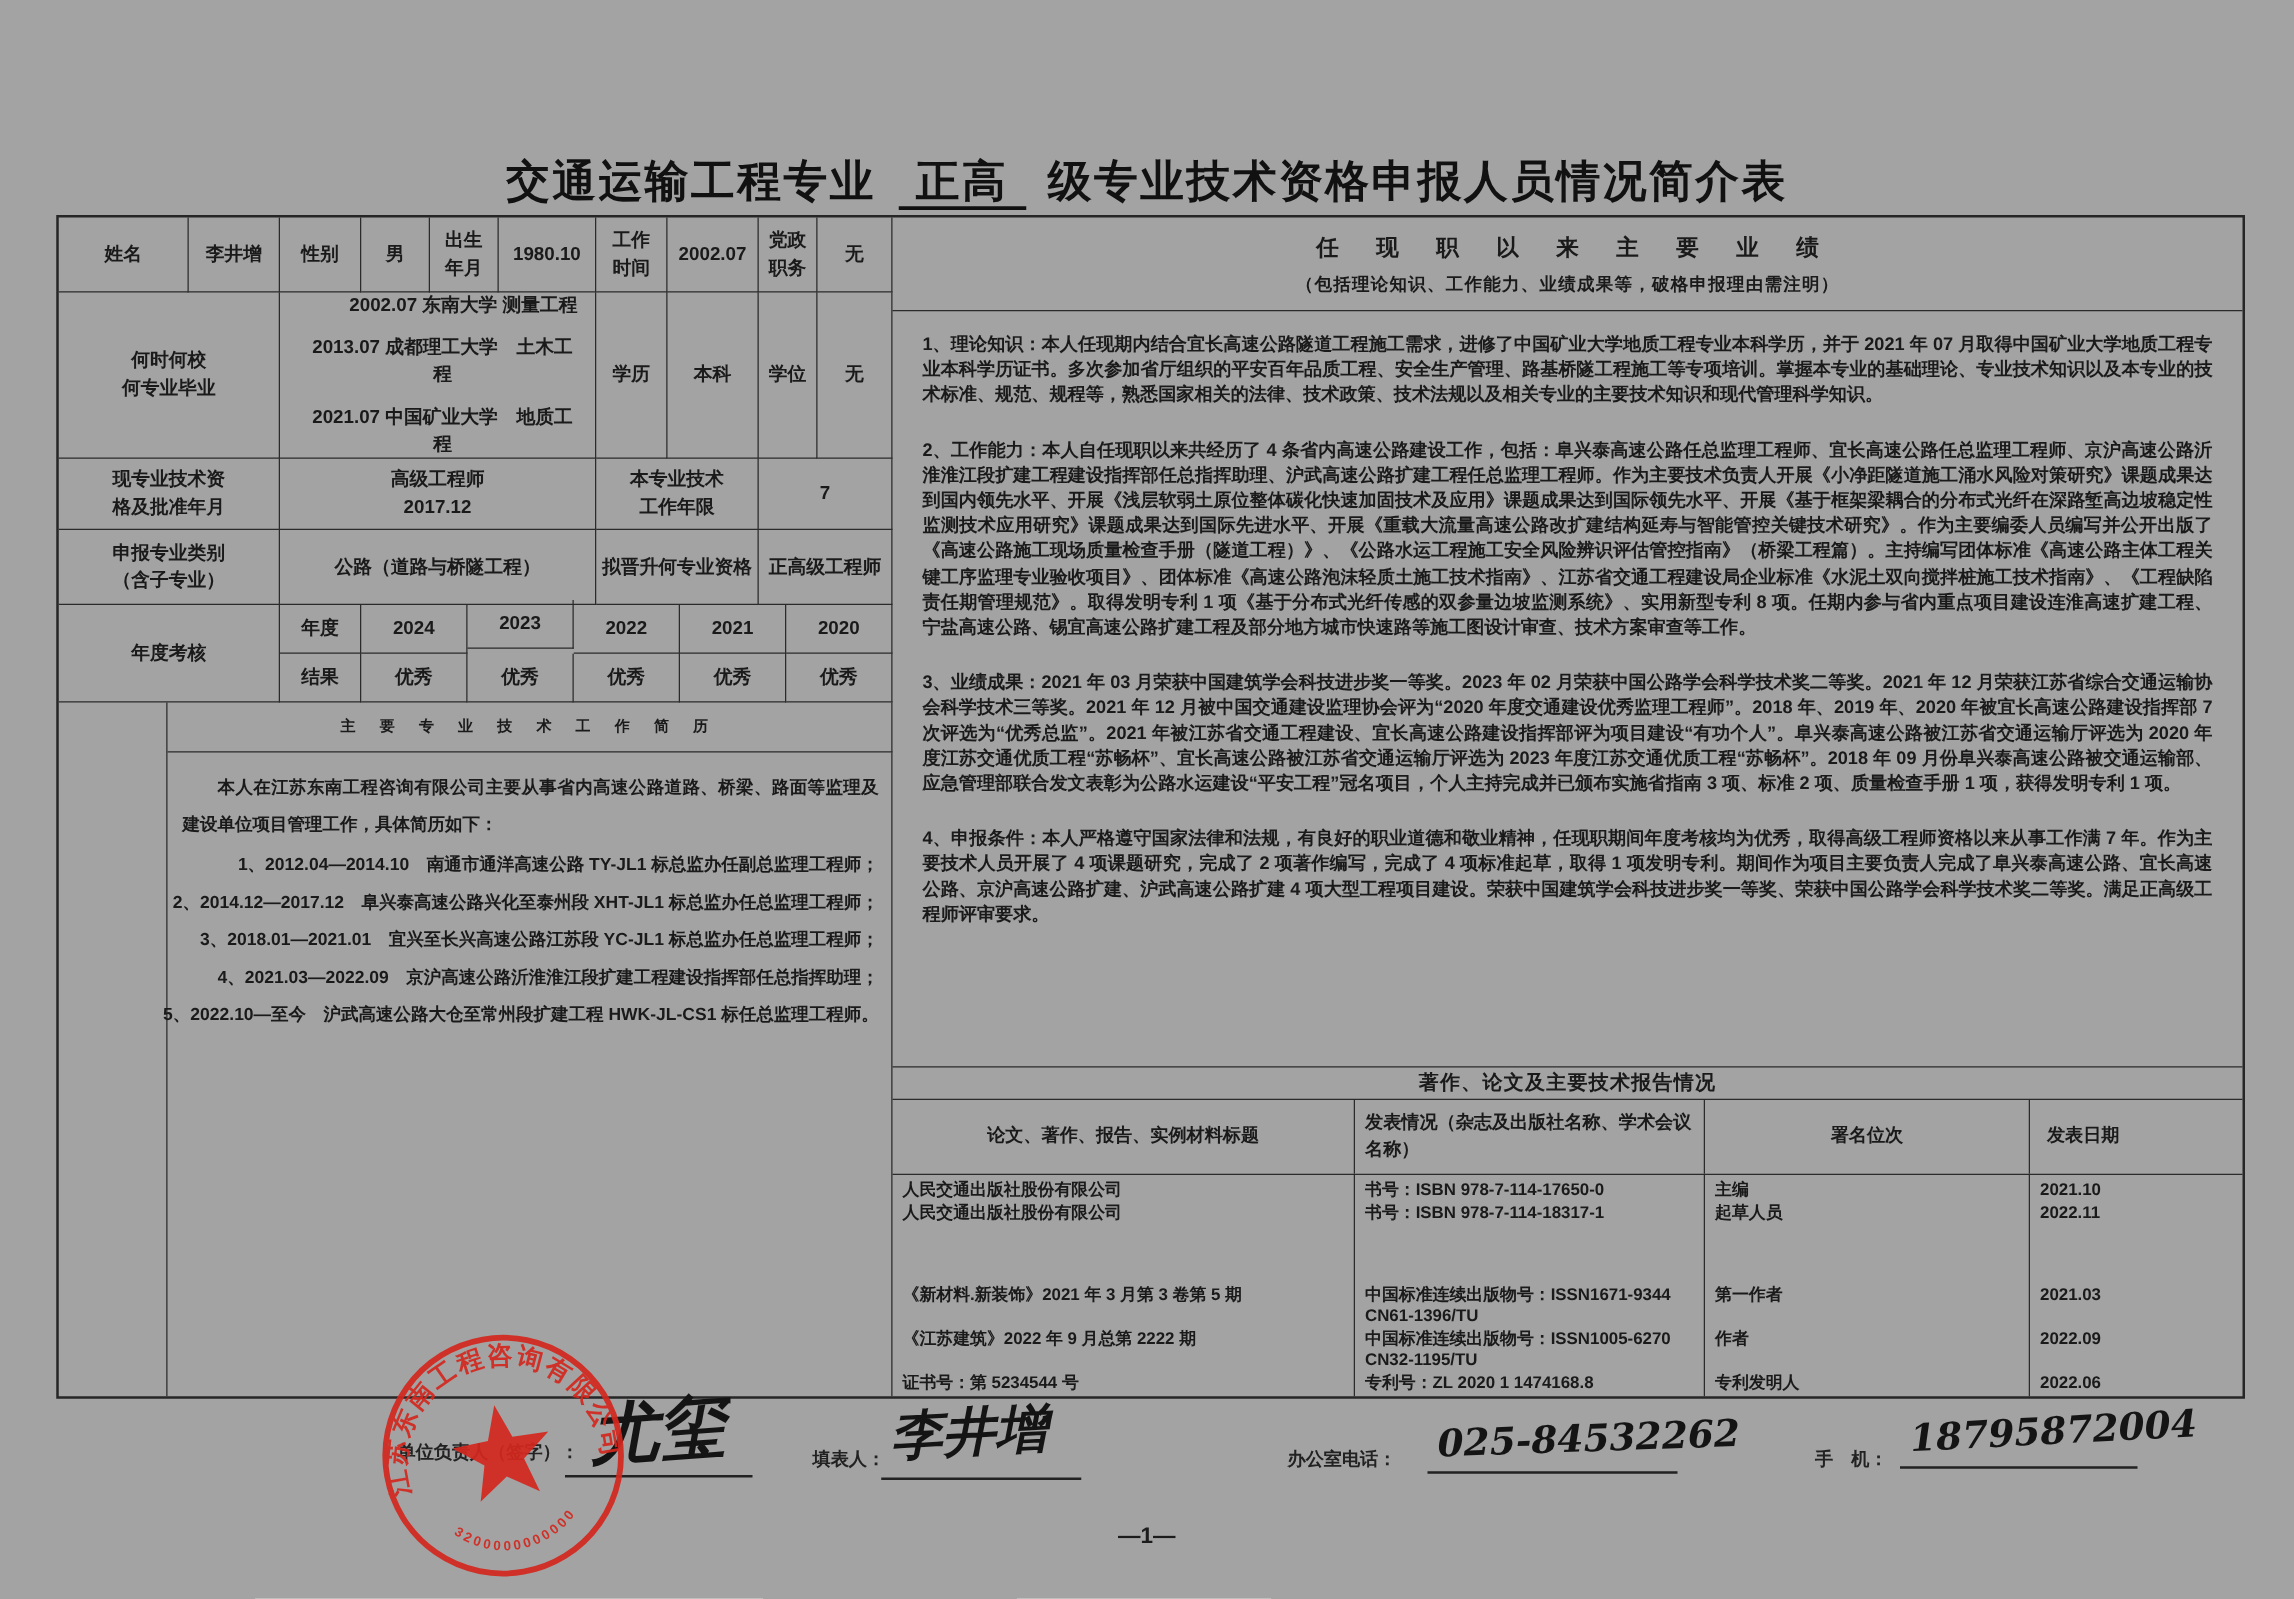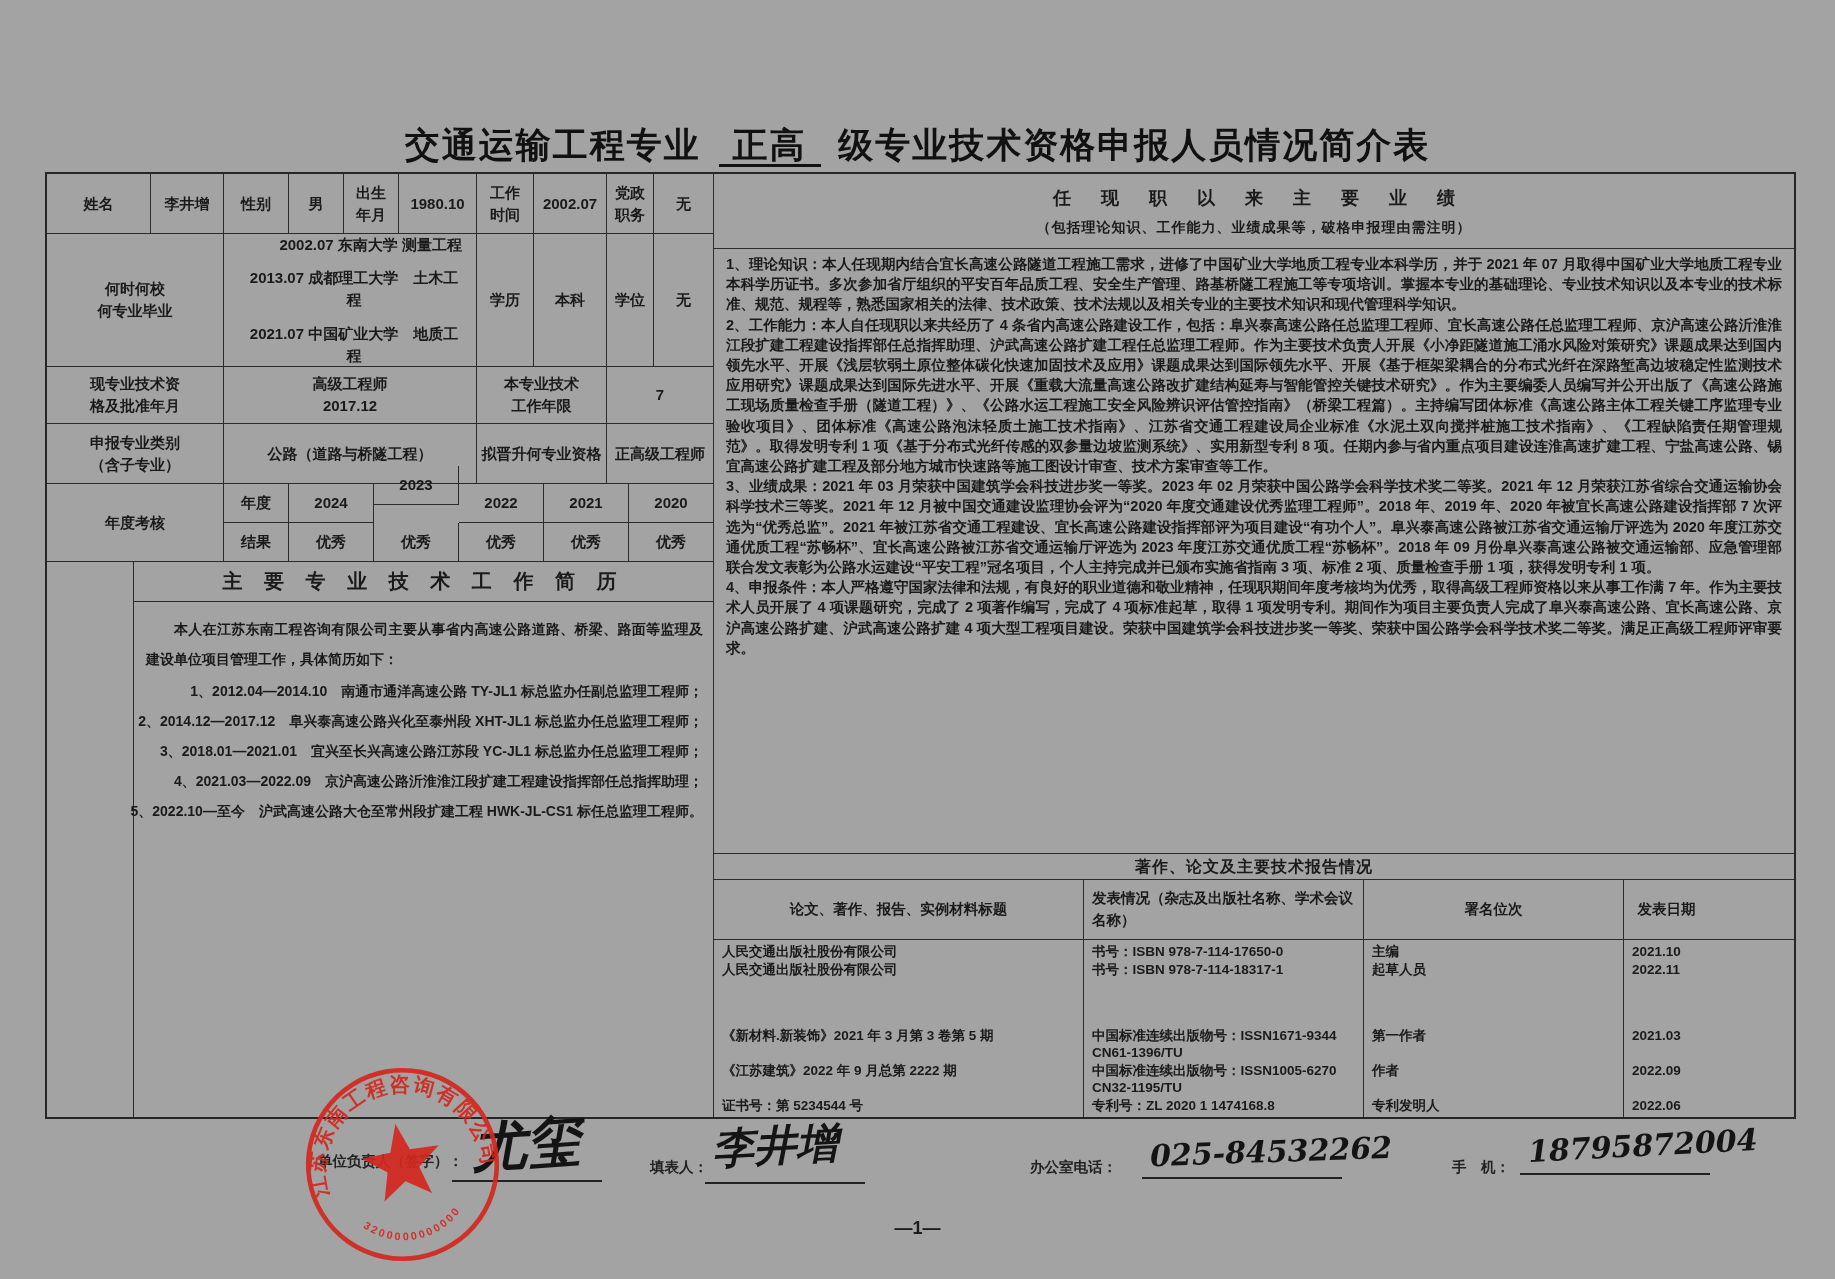--- a/index.html
+++ b/index.html
@@ -10,31 +10,31 @@
   .title .grade{border-bottom:3px solid #111;padding:0 14px;margin:0 6px;}
   .tbl{position:absolute;left:45px;top:172px;width:1747px;height:943px;
        border:2.2px solid #262626;box-sizing:content-box;}
   .cell{position:absolute;box-sizing:border-box;border-right:1.6px solid #2b2b2b;border-bottom:1.6px solid #2b2b2b;
         display:flex;align-items:center;justify-content:center;text-align:center;
         font-weight:600;font-size:15px;line-height:1.45;color:#1a1a1a;}
   .pre{white-space:pre-line;}
   .nobb{border-bottom:none;}
   .nobr{border-right:none;}
   .edu{flex-direction:column;align-items:flex-end;justify-content:center;gap:12px;padding:8px 14px 8px 22px;font-size:15px;}
-  .resume-head{font-size:20px;font-weight:700;letter-spacing:8px;}
+  .resume-head{font-size:12px;font-weight:700;letter-spacing:8px;}
   .resume-body{flex-direction:column;align-items:flex-end;justify-content:flex-start;
                padding:12px 10px 10px 12px;font-size:14px;line-height:30px;text-align:left;font-weight:600;}
   .resume-body .intro{text-indent:2em;text-align:justify;margin:0 0 2px 0;}
   .resume-body .item{white-space:nowrap;overflow:hidden;}
   .perf-head{flex-direction:column;justify-content:center;gap:6px;padding:4px 10px;}
   .perf-line1{font-size:18px;font-weight:700;letter-spacing:30px;text-indent:30px;}
   .perf-line2{font-size:14px;font-weight:700;letter-spacing:1px;}
   .perf-body{flex-direction:column;align-items:stretch;justify-content:flex-start;
              padding:5px 12px;font-size:14.5px;line-height:20.2px;font-weight:600;text-align:justify;overflow:hidden;}
-  .perf-body p{margin:0;text-align:justify;}
+  .perf-body p{margin:12px;text-align:justify;}
   .pub-title{font-size:16px;font-weight:700;letter-spacing:1px;}
   .pub-grid{display:grid;grid-template-columns:370px 280px 260px 85px 85px;width:100%;height:100%;}
   .pub-hcell{border-right:1.6px solid #2b2b2b;display:flex;align-items:center;padding:2px 8px;
              font-size:14.5px;font-weight:700;box-sizing:border-box;text-align:left;line-height:1.5;}
   .pub-hcell.ctr{justify-content:center;text-align:center;}
   .pub-hcell:last-child{border-right:none;}
   .pub-col{border-right:1.6px solid #2b2b2b;box-sizing:border-box;padding:3px 8px;display:flex;
            flex-direction:column;font-size:13.5px;line-height:17.5px;font-weight:600;text-align:left;}
   .pub-col:last-child{border-right:none;}
   .pub-e{min-height:17px;}
@@ -94,21 +94,21 @@
 
     <div class="cell pre" style="left:0;top:250px;width:177px;height:60px">申报专业类别
 （含子专业）</div>
     <div class="cell" style="left:177px;top:250px;width:253px;height:60px">公路（道路与桥隧工程）</div>
     <div class="cell" style="left:430px;top:250px;width:130px;height:60px">拟晋升何专业资格</div>
     <div class="cell" style="left:560px;top:250px;width:107px;height:60px">正高级工程师</div>
 
     <div class="cell" style="left:0;top:310px;width:177px;height:78px">年度考核</div>
     <div class="cell" style="left:177px;top:310px;width:65px;height:39px">年度</div>
     <div class="cell" style="left:242px;top:310px;width:85px;height:39px">2024</div>
-    <div class="cell" style="left:327px;top:292px;width:85px;height:39px">2023</div>
+    <div class="cell" style="left:327px;top:306px;width:85px;height:39px">2023</div>
     <div class="cell" style="left:412px;top:310px;width:85px;height:39px">2022</div>
     <div class="cell" style="left:497px;top:310px;width:85px;height:39px">2021</div>
     <div class="cell" style="left:582px;top:310px;width:85px;height:39px">2020</div>
     <div class="cell" style="left:177px;top:349px;width:65px;height:39px">结果</div>
     <div class="cell" style="left:242px;top:349px;width:85px;height:39px">优秀</div>
     <div class="cell" style="left:327px;top:349px;width:85px;height:39px">优秀</div>
     <div class="cell" style="left:412px;top:349px;width:85px;height:39px">优秀</div>
     <div class="cell" style="left:497px;top:349px;width:85px;height:39px">优秀</div>
     <div class="cell" style="left:582px;top:349px;width:85px;height:39px">优秀</div>
 

